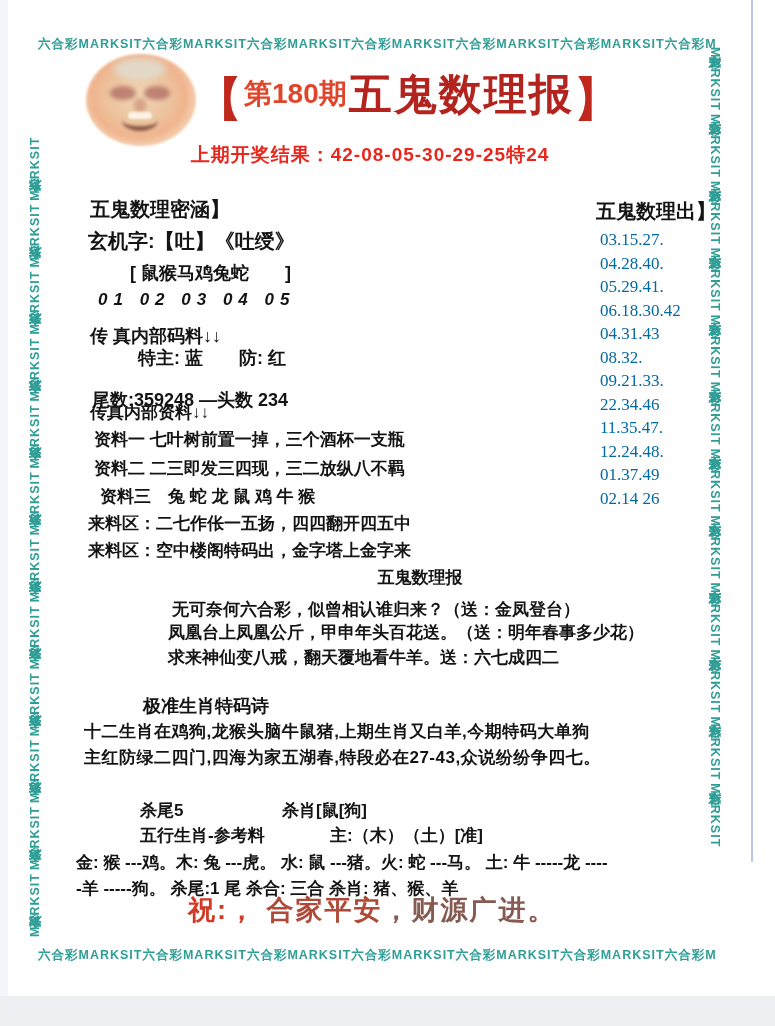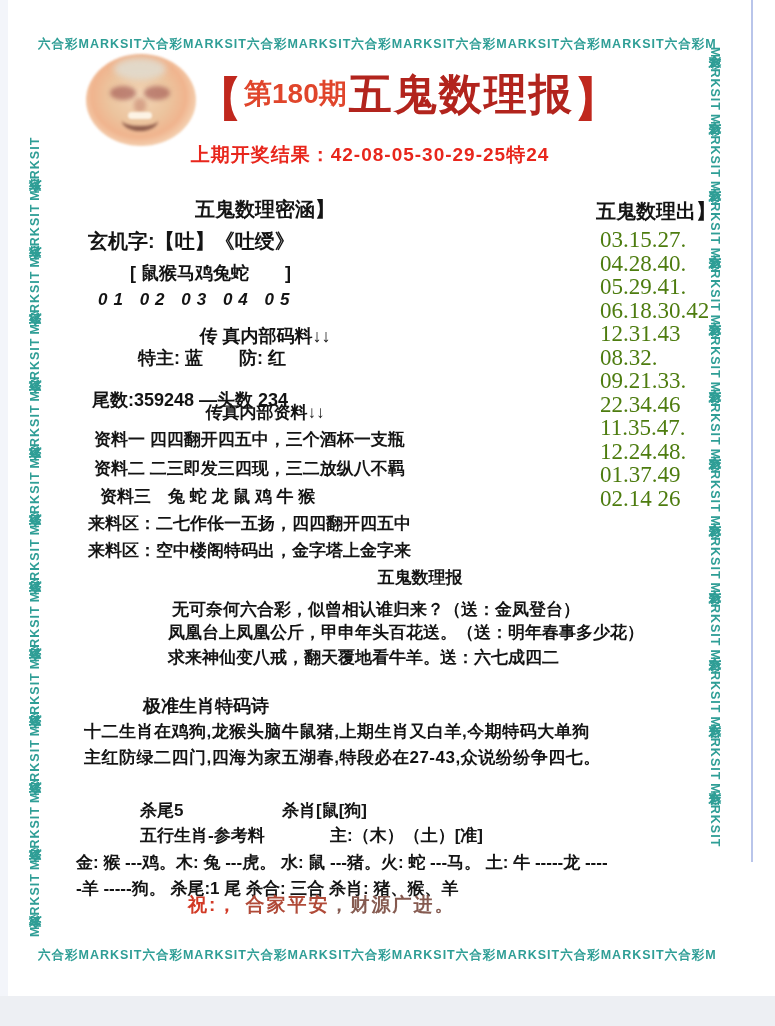--- a/index.html
+++ b/index.html
@@ -47,27 +47,27 @@
   .title-row .bracket { color:#c0281e; font-size:46px; font-weight:bold; vertical-align:-6px;
     font-family:"Liberation Serif",serif; }
   .title-row .issue { color:#e0452b; font-size:28px; font-weight:bold; vertical-align:6px; margin:0 2px; }
   .title-row .main { color:#b2241d; font-size:43px; font-weight:bold; letter-spacing:2px;
     font-family:"Liberation Serif","DejaVu Serif",serif; }
   .prev-result { position:absolute; left:90px; top:142px; width:560px; text-align:center;
     color:#e8261c; font-size:19px; font-weight:bold; letter-spacing:1px; }
   
   .t { position:absolute; white-space:nowrap; font-weight:bold; }
   .s17 { font-size:17px; } .s18 { font-size:18px; } .s20 { font-size:20px; }
-  .center350 { width:350px; text-align:center; }
+  .center350 { width:350px; }
   
   .num-col { position:absolute; left:600px; top:228px; width:130px;
-    font-family:"Liberation Serif","DejaVu Serif",serif; font-size:23px; color:#4d7c0f; }
+    font-family:"Liberation Serif","DejaVu Serif",serif; font-size:17px; color:#0369a1; }
   .num-col .row { height:23.5px; line-height:23.5px; }
   
-  .blessing { position:absolute; left:188px; top:892px; font-size:19px; font-weight:bold;
+  .blessing { position:absolute; left:188px; top:892px; font-size:27px; font-weight:bold;
     white-space:nowrap; letter-spacing:2px; }
   .blessing .p1 { color:#d23a26; }
   .blessing .p2 { color:#b04a38; }
   .blessing .p3 { color:#855a50; }
 </style>
 </head>
 <body>
 
 <div class="page">
 
@@ -97,33 +97,33 @@
   <div class="prev-result">上期开奖结果：42-08-05-30-29-25特24</div>
 
   <div class="t s20 center350" style="left:90px; top:196px;">五鬼数理密涵】</div>
   <div class="t s20" style="left:88px; top:228px;">玄机字:【吐】《吐绶》</div>
   <div class="t s18" style="left:130px; top:261px;">[ 鼠猴马鸡兔蛇　　]</div>
   <div class="t s17" style="left:98px; top:290px; letter-spacing:6px;font-style:italic;">01 02 03 04 05</div>
   <div class="t s18 center350" style="left:90px; top:324px;">传 真内部码料↓↓</div>
   <div class="t s18" style="left:138px; top:346px;">特主: 蓝　　防: 红</div>
   <div class="t s18" style="left:92px; top:374px;margin-top:14px;">尾数:359248 —头数 234</div>
   <div class="t s17 center350" style="left:90px; top:401px;">传真内部资料↓↓</div>
-  <div class="t s17" style="left:94px; top:428px;">资料一 四四翻开四五中，三个酒杯一支瓶</div>
+  <div class="t s17" style="left:94px; top:428px;">资料一 七叶树前置一掉，三个酒杯一支瓶</div>
   <div class="t s17" style="left:94px; top:457px;">资料二 二三即发三四现，三二放纵八不羁</div>
   <div class="t s17" style="left:100px; top:485px;">资料三　兔 蛇 龙 鼠 鸡 牛 猴</div>
   <div class="t s17" style="left:88px; top:539px;">来料区：空中楼阁特码出，金字塔上金字来</div>
   <div class="t s17" style="left:88px; top:512px;">来料区：二七作伥一五扬，四四翻开四五中</div>
 
   <div class="t s20" style="left:596px; top:198px;text-align:right;">五鬼数理出】</div>
   <div class="num-col">
     <div class="row">03.15.27.</div>
     <div class="row">04.28.40.</div>
     <div class="row">05.29.41.</div>
     <div class="row">06.18.30.42</div>
-    <div class="row">12.31.43</div>
+    <div class="row">04.31.43</div>
     <div class="row">08.32.</div>
     <div class="row">09.21.33.</div>
     <div class="row">22.34.46</div>
     <div class="row">11.35.47.</div>
     <div class="row">12.24.48.</div>
     <div class="row">01.37.49</div>
     <div class="row">02.14 26</div>
   </div>
 
   <div class="t s17" style="left:300px; top:566px; width:240px; text-align:center;">五鬼数理报</div>

